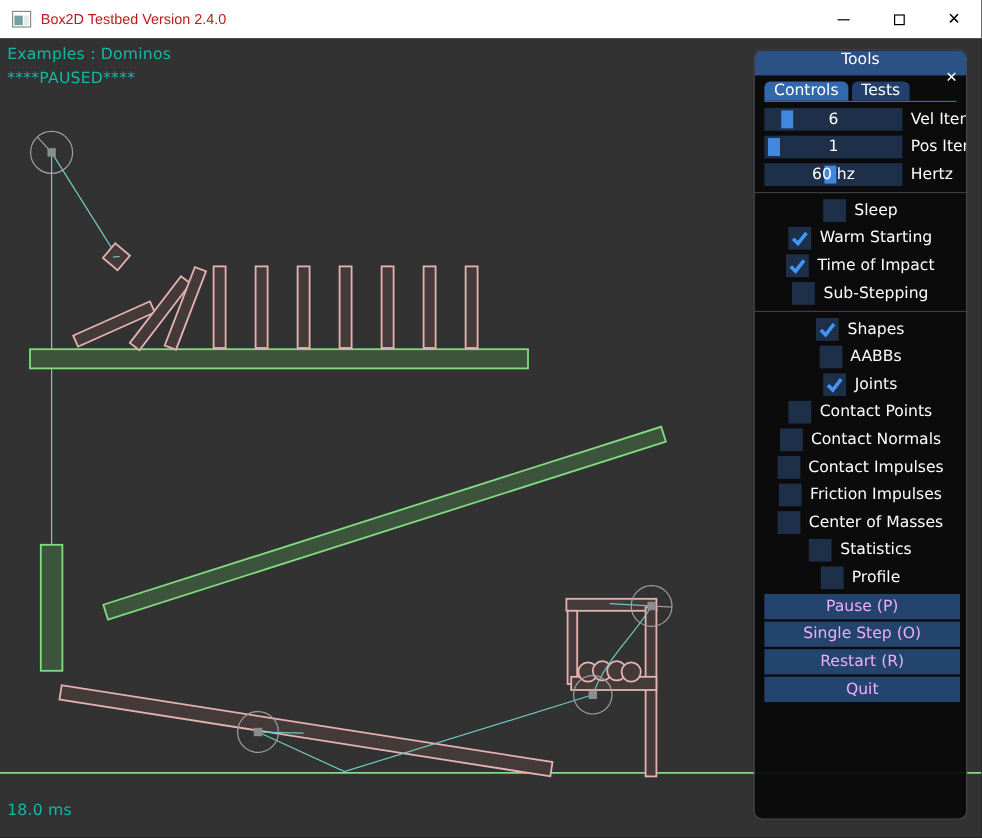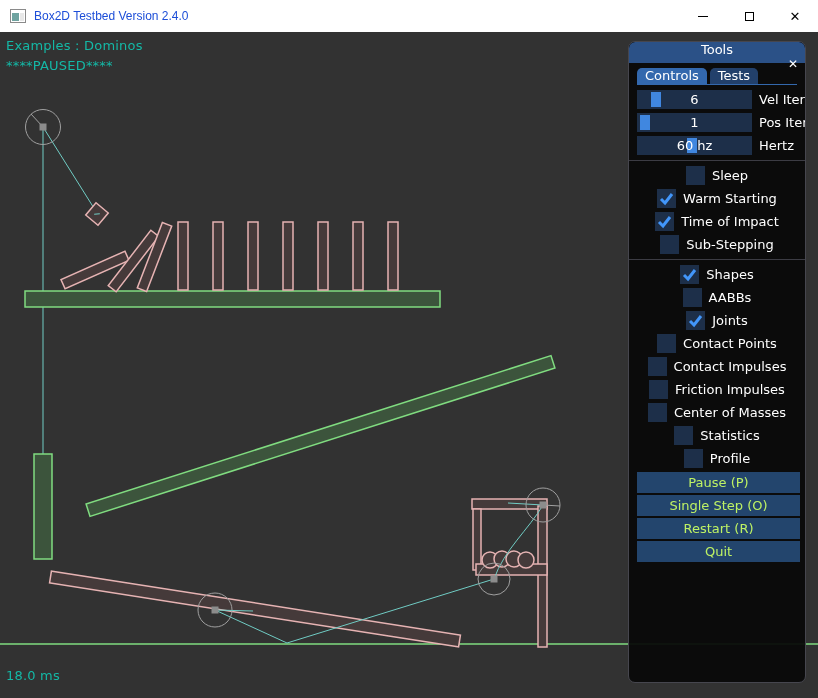--- a/index.html
+++ b/index.html
@@ -6,21 +6,21 @@
   html,body { width:818px; height:698px; overflow:hidden; background:#202020; }
   .window { position:relative; width:818px; height:698px; font-family:"DejaVu Sans", sans-serif; }
 
   
   .titlebar { position:absolute; left:0; top:0; width:818px; height:32px; background:#ffffff;
               display:flex; align-items:center; }
   .app-icon { width:16px; height:14px; margin-left:10px; border:1px solid #8a8a8a; background:#ffffff;
               position:relative; }
   .app-icon::before { content:""; position:absolute; left:1px; top:3px; width:7px; height:8px; background:#6fa3a0; }
   .app-icon::after  { content:""; position:absolute; right:1px; top:3px; width:4px; height:8px; background:#e8e8e8; }
-  .title-text { margin-left:8px; font-family:"Liberation Sans", sans-serif; font-size:12px; color:#1d4ed8; }
+  .title-text { margin-left:8px; font-family:"Liberation Sans", sans-serif; font-size:12px; color:#b91c1c; }
   .caption-group { margin-left:auto; display:flex; height:32px; }
   .cap-btn { width:46px; height:32px; display:flex; align-items:center; justify-content:center; }
   .min-glyph { width:10px; height:1px; background:#000; }
   .max-glyph { width:9px; height:9px; border:1px solid #000; }
   .close-glyph { font-size:13px; color:#000; line-height:1; }
 
   
   .scene { position:absolute; left:0; top:32px; width:818px; height:666px; background:#323232; }
   .overlay-text { position:absolute; left:6px; font-size:13px; color:#14b8a6; letter-spacing:0.2px; }
   .o1 { top:6px; } .o2 { top:26px; } .o3 { top:636px; }
@@ -48,21 +48,21 @@
                   display:flex; align-items:center; justify-content:center; }
   .slider-label { margin-left:7px; white-space:nowrap; }
 
   .separator { height:1px; background:#3c3c44; margin:5px -8px; }
 
   .check-row { display:flex; align-items:center; height:19px; margin-bottom:4px;justify-content:center; }
   .checkbox { width:19px; height:19px; background:#1d2f49; flex:none; position:relative; }
   .checkbox svg { position:absolute; left:0; top:0; }
   .check-label { margin-left:7px; white-space:nowrap; }
 
-  .btn { width:163px; height:21px; background:#23456d; color:#bef264; text-align:center;
+  .btn { width:163px; height:21px; background:#23456d; color:#f0abfc; text-align:center;
          line-height:21px; margin-bottom:2px; font-size:13px; }
 </style>
 </head>
 <body>
 
 <div class="window">
 
   <div class="titlebar">
     <div class="app-icon"></div>
     <div class="title-text">Box2D Testbed Version 2.4.0</div>
@@ -263,20 +263,26 @@
       <div class="check-row">
         <div class="checkbox">
           
         </div>
         <div class="check-label">Contact Points</div>
       </div>
       <div class="check-row">
         <div class="checkbox">
           
         </div>
+        <div class="check-label">Contact Normals</div>
+      </div>
+      <div class="check-row">
+        <div class="checkbox">
+          
+        </div>
         <div class="check-label">Contact Impulses</div>
       </div>
       <div class="check-row">
         <div class="checkbox">
           
         </div>
         <div class="check-label">Friction Impulses</div>
       </div>
       <div class="check-row">
         <div class="checkbox">

